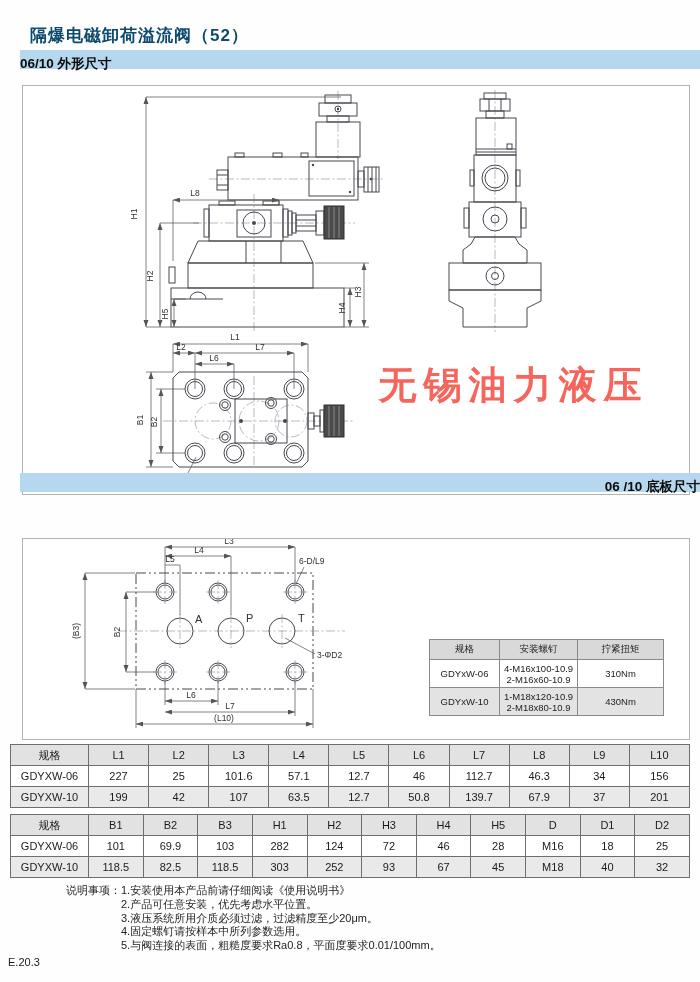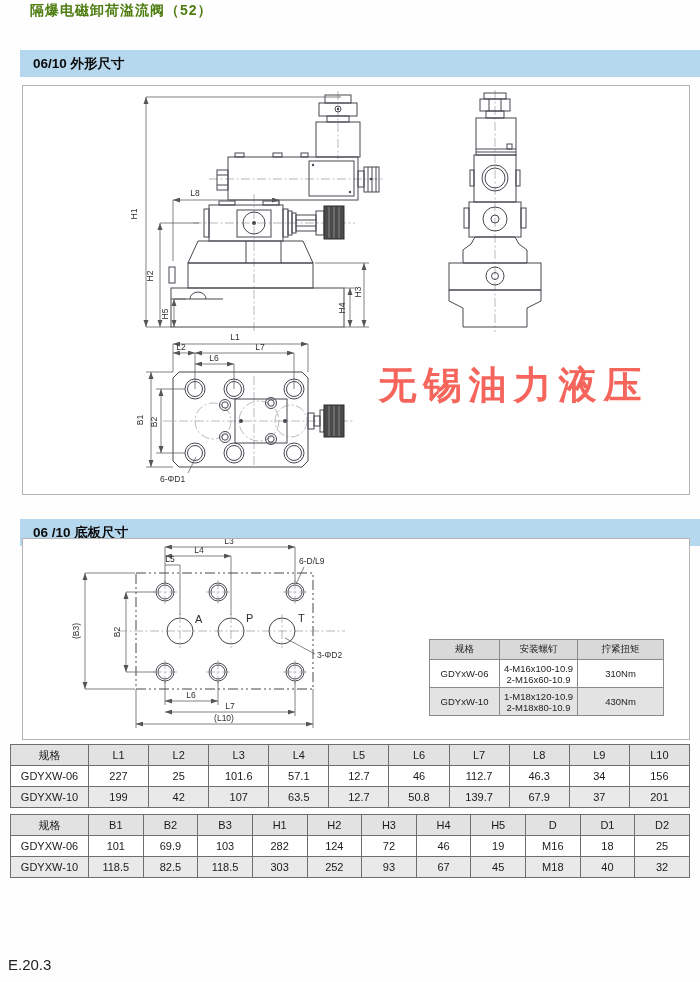--- a/index.html
+++ b/index.html
@@ -1,21 +1,21 @@
 <!DOCTYPE html>
 <html><head>
 <meta charset="utf-8">
 <style>
   html,body{margin:0;padding:0;background:#fff;}
   .page{position:relative;width:700px;height:982px;background:#fefefe;overflow:hidden;
         font-family:"Liberation Sans","DejaVu Sans",sans-serif;color:#111;}
-  .title{position:absolute;left:30px;top:2px;margin:0;font-size:14px;font-weight:bold;letter-spacing:1px;color:#4d7c0f;}
-  .section-bar{position:absolute;left:20px;right:0;height:27px;background:#b6d8ee;
-               font-size:13.5px;font-weight:bold;line-height:27px;padding-left:13px;color:#0b0b0b;}
-  #bar1{top:50px;} #bar2{top:519px;}
+  .title{position:absolute;left:30px;top:24px;margin:0;font-size:17px;font-weight:bold;letter-spacing:1px;color:#0c4a6e;}
+  .section-bar{position:absolute;left:20px;right:0;height:19px;background:#b6d8ee;
+               font-size:13.5px;font-weight:bold;line-height:27px;color:#0b0b0b;}
+  #bar1{top:50px;} #bar2{top:473px;text-align:right;}
   .draw-box{position:absolute;left:22px;width:666px;border:1px solid #b3b3b3;background:#fff;}
   #box1{top:85px;height:408px;}
   #box2{top:538px;height:200px;}
   svg{display:block;}
   .ln{fill:none;stroke:#474750;stroke-width:1;}
   .dim{stroke:#5a5a5a;stroke-width:0.75;fill:none;}
   .cl{stroke:#8b8b95;stroke-width:0.6;fill:none;stroke-dasharray:9 2.5 2 2.5;}
   .dsh{stroke-dasharray:10 3 2 3 2 3;}
   .dt{font-size:8.5px;fill:#2e2e2e;}
   .pt{font-size:11px;fill:#2e2e2e;}
@@ -31,21 +31,21 @@
   .screw-table th{height:19px;background:#d9d9d9;}
   .screw-table td{height:27px;background:#fff;}
   .screw-table tr.alt td{background:#e3e3e3;}
   .dim-table{position:absolute;left:10px;width:680px;font-size:11px;text-align:center;color:#1a1a1a;}
   .dim-table th,.dim-table td{border:1px solid #6e6e6e;height:20px;padding:0;font-weight:normal;background:#fff;}
   .dim-table tr.hdr th{background:#e2e2e2;}
   .dim-table tr.alt td{background:#e9e9e9;}
   #ltable{top:744px;} #bhtable{top:814px;}
   .notes{position:absolute;left:66px;top:884px;font-size:11px;line-height:13.8px;display:flex;color:#222;}
   .notes-label{white-space:nowrap;}
-  .footer{position:absolute;left:8px;top:956px;font-size:15px;color:#222;}
+  .footer{position:absolute;left:8px;top:956px;font-size:11px;color:#222;}
 </style>
 </head>
 <body>
 
 <div class="page">
 
   <h1 class="title">隔爆电磁卸荷溢流阀（52）</h1>
 
   <div class="section-bar" id="bar1">
     <span>06/10 外形尺寸</span>
@@ -431,21 +431,21 @@
     </tr>
     <tr>
       <td>GDYXW-06</td>
       <td>101</td>
       <td>69.9</td>
       <td>103</td>
       <td>282</td>
       <td>124</td>
       <td>72</td>
       <td>46</td>
-      <td>19</td>
+      <td>28</td>
       <td>M16</td>
       <td>18</td>
       <td>25</td>
     </tr>
     <tr class="alt">
       <td>GDYXW-10</td>
       <td>118.5</td>
       <td>82.5</td>
       <td>118.5</td>
       <td>303</td>
@@ -453,16 +453,26 @@
       <td>93</td>
       <td>67</td>
       <td>45</td>
       <td>M18</td>
       <td>40</td>
       <td>32</td>
     </tr>
   </tbody>
     </table>
 
+  <div class="notes">
+    <span class="notes-label">说明事项：</span>
+    <div class="notes-items">
+      <div>1.安装使用本产品前请仔细阅读《使用说明书》</div>
+      <div>2.产品可任意安装，优先考虑水平位置。</div>
+      <div>3.液压系统所用介质必须过滤，过滤精度至少20μm。</div>
+      <div>4.固定螺钉请按样本中所列参数选用。</div>
+      <div>5.与阀连接的表面，粗糙度要求Ra0.8，平面度要求0.01/100mm。</div>
+    </div>
+  </div>
 
   <div class="footer">E.20.3</div>
 
 </div>
 
 </body></html>

